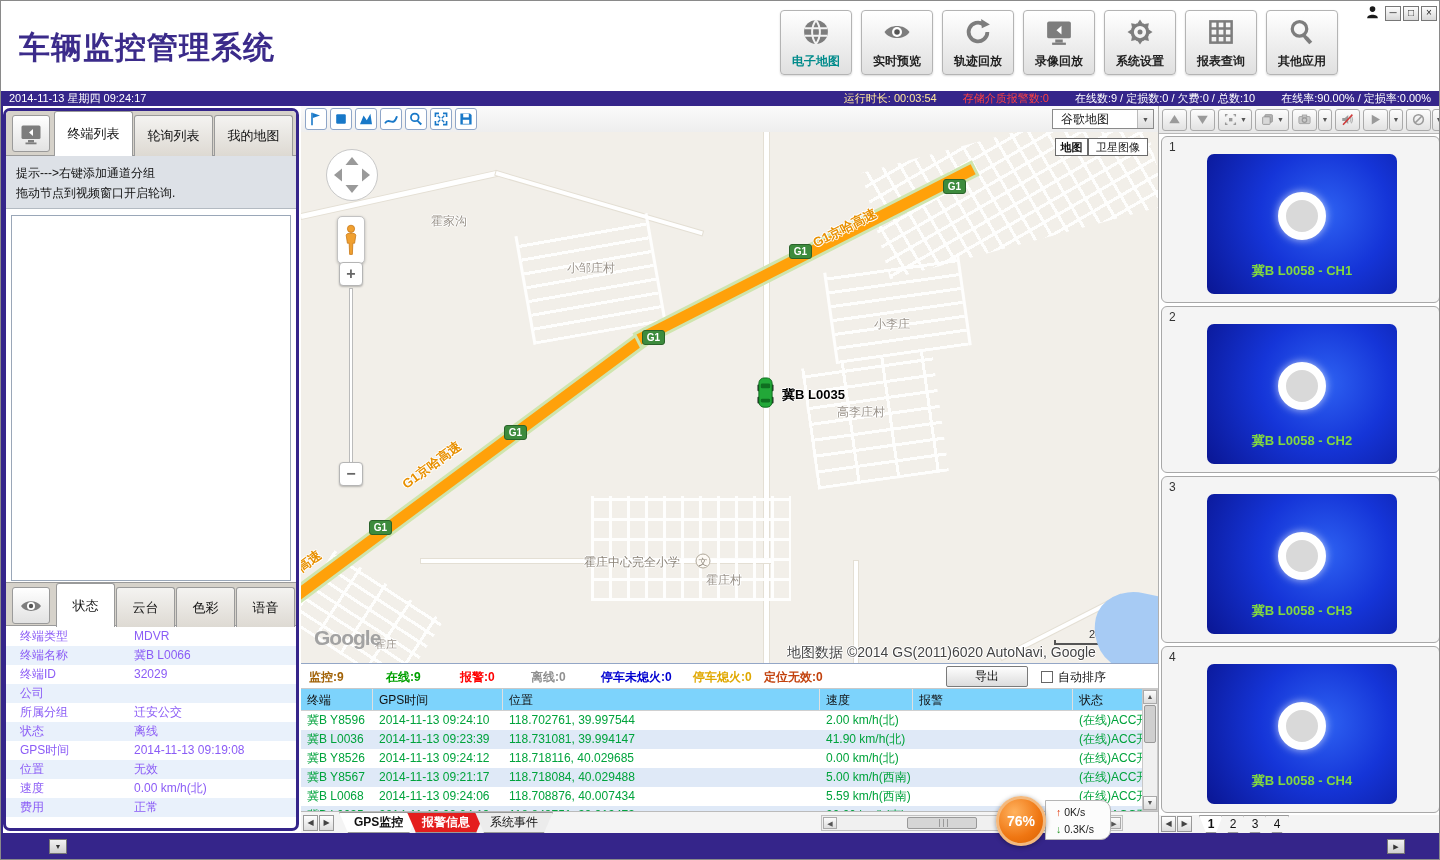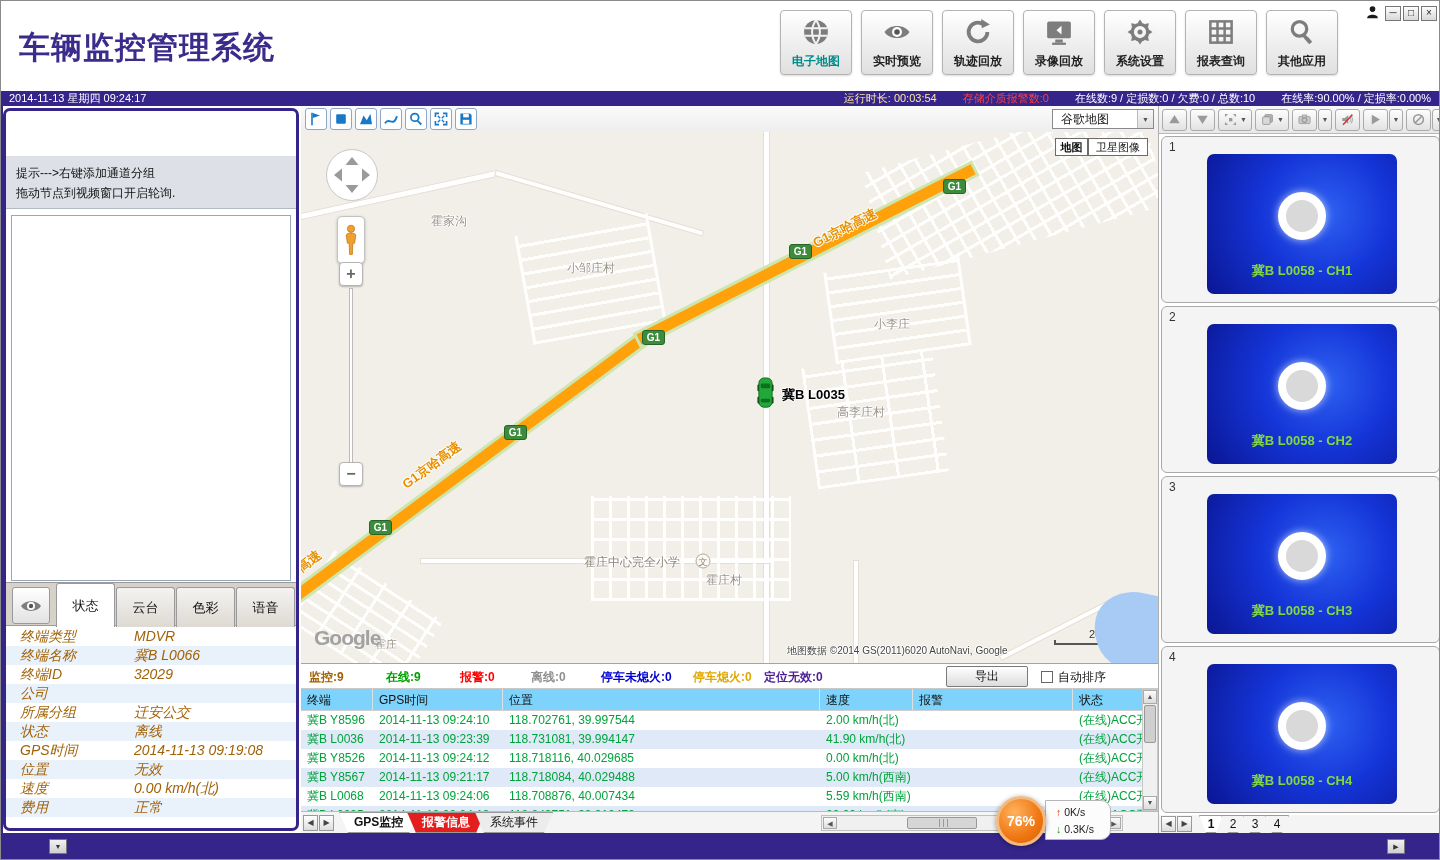--- a/index.html
+++ b/index.html
@@ -42,21 +42,21 @@
       background:linear-gradient(#fff,#e2e2e2);display:flex;align-items:center;justify-content:center;}
   .side-icon-btn svg{width:24px;height:24px;}
   .stab{position:absolute;top:4px;height:41px;border:1px solid #9a9a9a;border-bottom:none;border-radius:3px 3px 0 0;
       background:linear-gradient(#f4f3f1,#ddd9d2);font-size:13px;color:#111;display:flex;align-items:center;justify-content:center;}
   .stab.active{top:0;height:45px;background:#fff;font-weight:normal;}
   #side-hint{position:absolute;left:0;top:45px;width:290px;height:53px;background:#dde1e7;border-bottom:1px solid #b3bac2;
       font-size:12px;color:#111;padding:7px 0 0 10px;line-height:20px;}
   #side-tree{position:absolute;left:5px;top:104px;width:280px;height:366px;background:#fff;border:1px solid #9aa7b8;}
   #side-bottom-tabs{position:absolute;left:0;top:471px;width:290px;height:44px;background:#d6d2ca;border-top:1px solid #9a9a9a;border-bottom:1px solid #9a9a9a;}
   #prop-grid{position:absolute;left:0;top:516px;width:290px;}
-  .prop-row{display:flex;height:19px;line-height:19px;font-size:14px;color:#a16207;background:#fff;font-style:italic;}
+  .prop-row{display:flex;height:19px;line-height:19px;font-size:12px;color:#8b5cf6;background:#fff;}
   .prop-row.alt{background:#e9f1fb;}
   .prop-row .pl{width:128px;padding-left:14px;}
   .prop-row .pv{flex:1;}
 
   
   #map-sec{position:absolute;left:300px;top:105px;width:857px;height:727px;background:#fff;}
   #map-toolbar{position:absolute;left:0;top:0;width:857px;height:32px;background:linear-gradient(#fbfbfb,#ebebeb);border-bottom:1px solid #b8b8b8;}
   .mtb{position:absolute;top:2px;width:22px;height:22px;border:1px solid #8fa6c8;border-radius:3px;background:#fff;
       display:flex;align-items:center;justify-content:center;padding:0;}
   .mtb svg{width:16px;height:16px;}
@@ -80,21 +80,21 @@
   #pan-ctl{position:absolute;left:24px;top:16px;width:54px;height:54px;}
   #pegman{position:absolute;left:36px;top:84px;width:28px;height:48px;background:#fff;border:1px solid #c2c2c2;border-radius:5px;
       box-shadow:0 1px 3px rgba(0,0,0,.25);display:flex;align-items:center;justify-content:center;}
   #pegman svg{width:16px;height:38px;}
   .zoombtn{position:absolute;left:38px;width:24px;height:24px;background:#fff;border:1px solid #b5b5b5;border-radius:4px;
       box-shadow:0 1px 2px rgba(0,0,0,.25);font-size:16px;font-weight:bold;color:#666;text-align:center;line-height:21px;}
   #zoom-track{position:absolute;left:48px;top:156px;width:4px;height:176px;background:#fff;border:1px solid #bbb;}
   .maptype{position:absolute;top:6px;height:18px;border:1px solid #6b6b6b;background:#fff;font-size:11px;color:#111;
       display:flex;align-items:center;justify-content:center;}
   #google-logo{position:absolute;left:13px;top:494px;font-size:21px;font-weight:bold;color:#a2a2a2;letter-spacing:-1px;}
-  #attribution{position:absolute;left:486px;top:512px;width:248px;font-size:10px;color:#444;
+  #attribution{position:absolute;left:486px;top:512px;width:248px;font-size:14px;color:#444;
       text-shadow:1px 0 #fff,-1px 0 #fff,0 1px #fff,0 -1px #fff;white-space:nowrap;}
   #scale-label{position:absolute;left:788px;top:495px;font-size:11px;color:#333;text-shadow:0 0 2px #fff;}
   #scale-bar{position:absolute;left:753px;top:508px;width:96px;height:5px;border-left:2px solid #555;border-right:2px solid #555;border-bottom:2px solid #555;}
   #terms{position:absolute;left:811px;top:515px;width:46px;height:15px;background:#f7f7f7;font-size:10px;color:#444;text-align:center;line-height:15px;}
   #water{position:absolute;left:793px;top:460px;width:80px;height:78px;background:#a7cbf4;border-radius:65% 35% 20% 60%/55% 45% 30% 70%;transform:rotate(12deg);}
 
   
   #monitor-bar{position:absolute;left:0;top:557px;width:857px;height:26px;background:#fff;border-top:1px solid #93a6c6;border-bottom:1px solid #c9c9c9;}
   .mon-item{position:absolute;top:0;height:26px;line-height:26px;font-size:12px;font-weight:bold;white-space:nowrap;}
   #export-btn{position:absolute;left:645px;top:2px;width:82px;height:21px;border:1px solid #7a7a7a;border-radius:2px;
@@ -267,20 +267,35 @@
   <div id="infobar">
     <span class="dt">2014-11-13 星期四  09:24:17</span>
     <span class="sp"></span>
     <span class="seg runtime">运行时长: 00:03:54</span>
     <span class="seg alarm">存储介质报警数:0</span>
     <span class="seg">在线数:9 / 定损数:0 / 欠费:0 / 总数:10</span>
     <span class="seg last">在线率:90.00% / 定损率:0.00%</span>
   </div>
 
   <aside id="sidebar">
+    <div id="side-tabs">
+      <button class="side-icon-btn">
+          <span>
+            <svg viewBox="0 0 24 24">
+              <rect x="2.5" y="3.5" width="19" height="13.5" rx="1.5" fill="#7d7d7d"></rect>
+              <path d="M14 7l-4 3.5 4 3.5z" fill="#fff"></path>
+              <rect x="9" y="18" width="6" height="2.5" fill="#7d7d7d"></rect>
+              <rect x="6.5" y="20.5" width="11" height="1.8" fill="#7d7d7d"></rect>
+            </svg>
+          </span>
+        </button>
+    <div class="stab active" style="left: 48px; width: 79px;">终端列表</div>
+        <div class="stab" style="left: 128px; width: 79px;">轮询列表</div>
+        <div class="stab" style="left: 208px; width: 79px;">我的地图</div>
+      </div>
     <div id="side-hint">
       <div>提示---&gt;右键添加通道分组</div>
       <div>拖动节点到视频窗口开启轮询.</div>
     </div>
     <div id="side-tree"></div>
     <div id="side-bottom-tabs">
       <button class="side-icon-btn">
           <span>
             <svg viewBox="0 0 24 24">
               <path d="M2 12c4-6.5 16-6.5 20 0c-4 6.5-16 6.5-20 0z" fill="#7d7d7d"></path>
@@ -493,21 +508,21 @@
     <div id="monitor-bar">
       <button id="export-btn">导出</button>
       <span id="autosort-cb"></span>
       <span id="autosort-label">自动排序</span>
     <span class="mon-item" style="left: 8px; color: #a16207;">监控:9</span>
         <span class="mon-item" style="left: 85px; color: rgb(0, 160, 0);">在线:9</span>
         <span class="mon-item" style="left: 159px; color: rgb(255, 0, 0);">报警:0</span>
         <span class="mon-item" style="left: 230px; color: rgb(144, 144, 144);">离线:0</span>
         <span class="mon-item" style="left: 300px; color: rgb(0, 0, 208);">停车未熄火:0</span>
         <span class="mon-item" style="left: 392px; color: rgb(224, 168, 0);">停车熄火:0</span>
-        <span class="mon-item" style="left: 463px; color: #4c1d95;">定位无效:0</span>
+        <span class="mon-item" style="left: 463px; color: #c2410c;">定位无效:0</span>
       </div>
 
     <div id="gps-table">
         <div class="trow head">
           <span class="tcell" style="width: 72px;">终端</span>
           <span class="tcell" style="width: 130px;">GPS时间</span>
           <span class="tcell" style="width: 317px;">位置</span>
           <span class="tcell" style="width: 93px;">速度</span>
           <span class="tcell" style="width: 160px;">报警</span>
           <span class="tcell" style="width: 82px;">状态</span>

